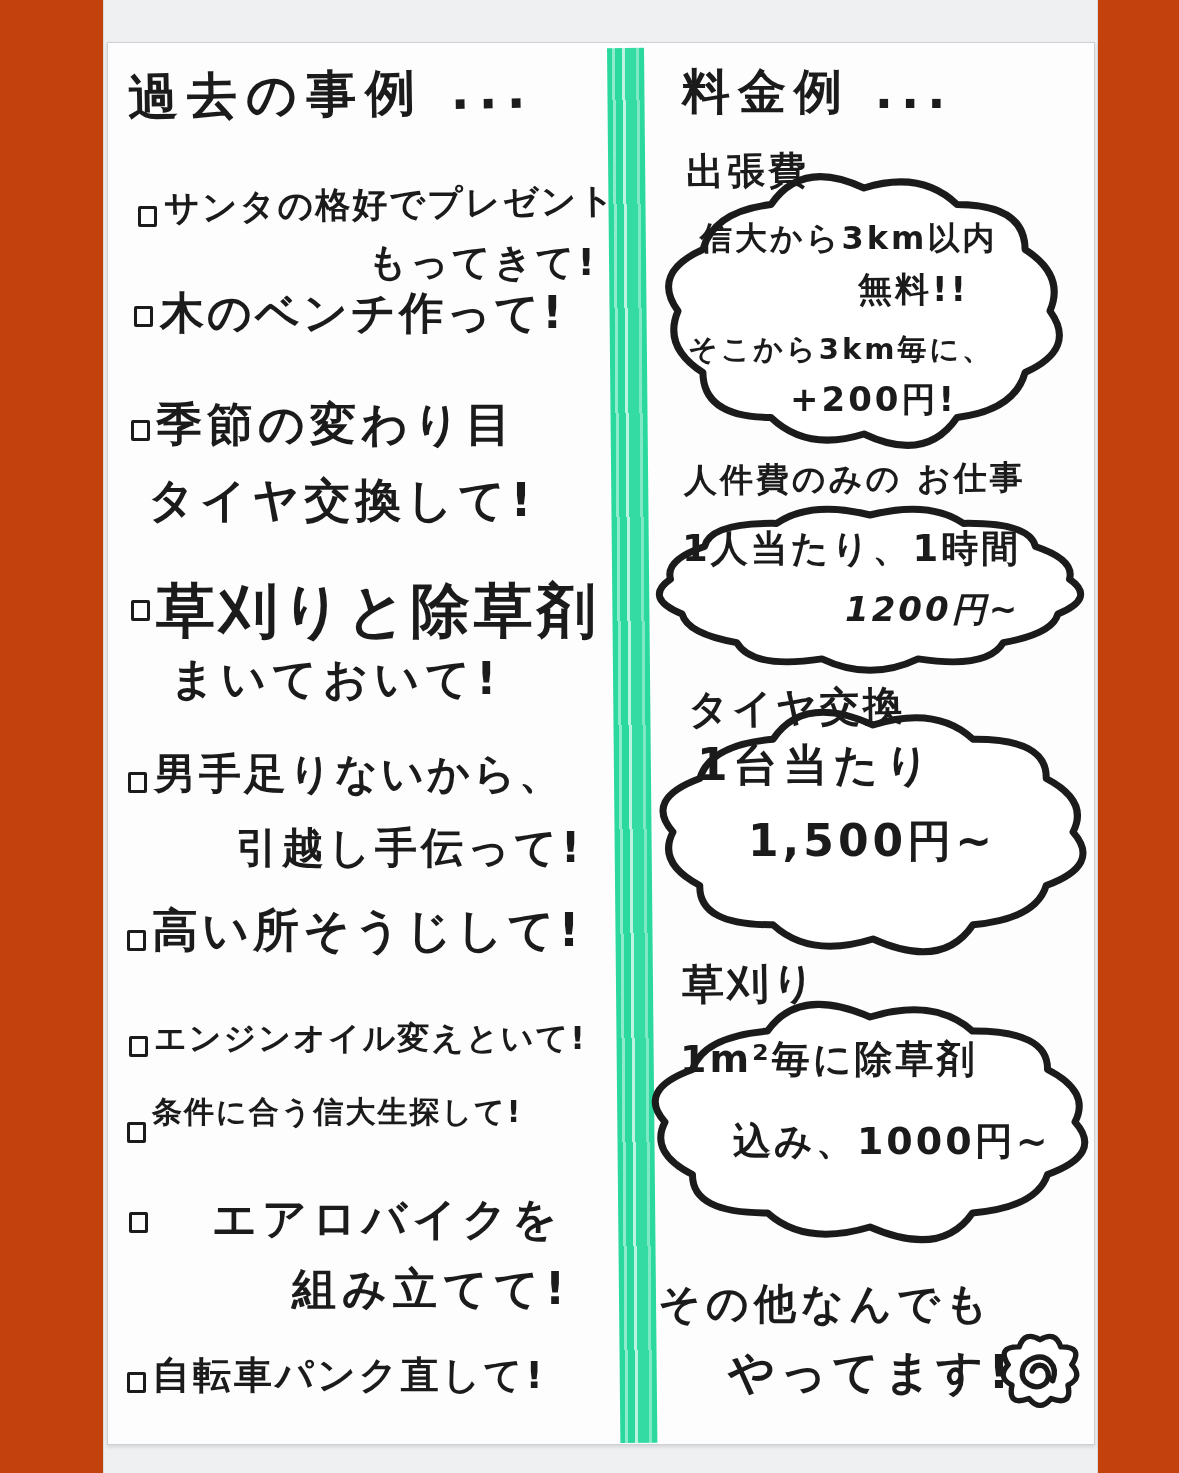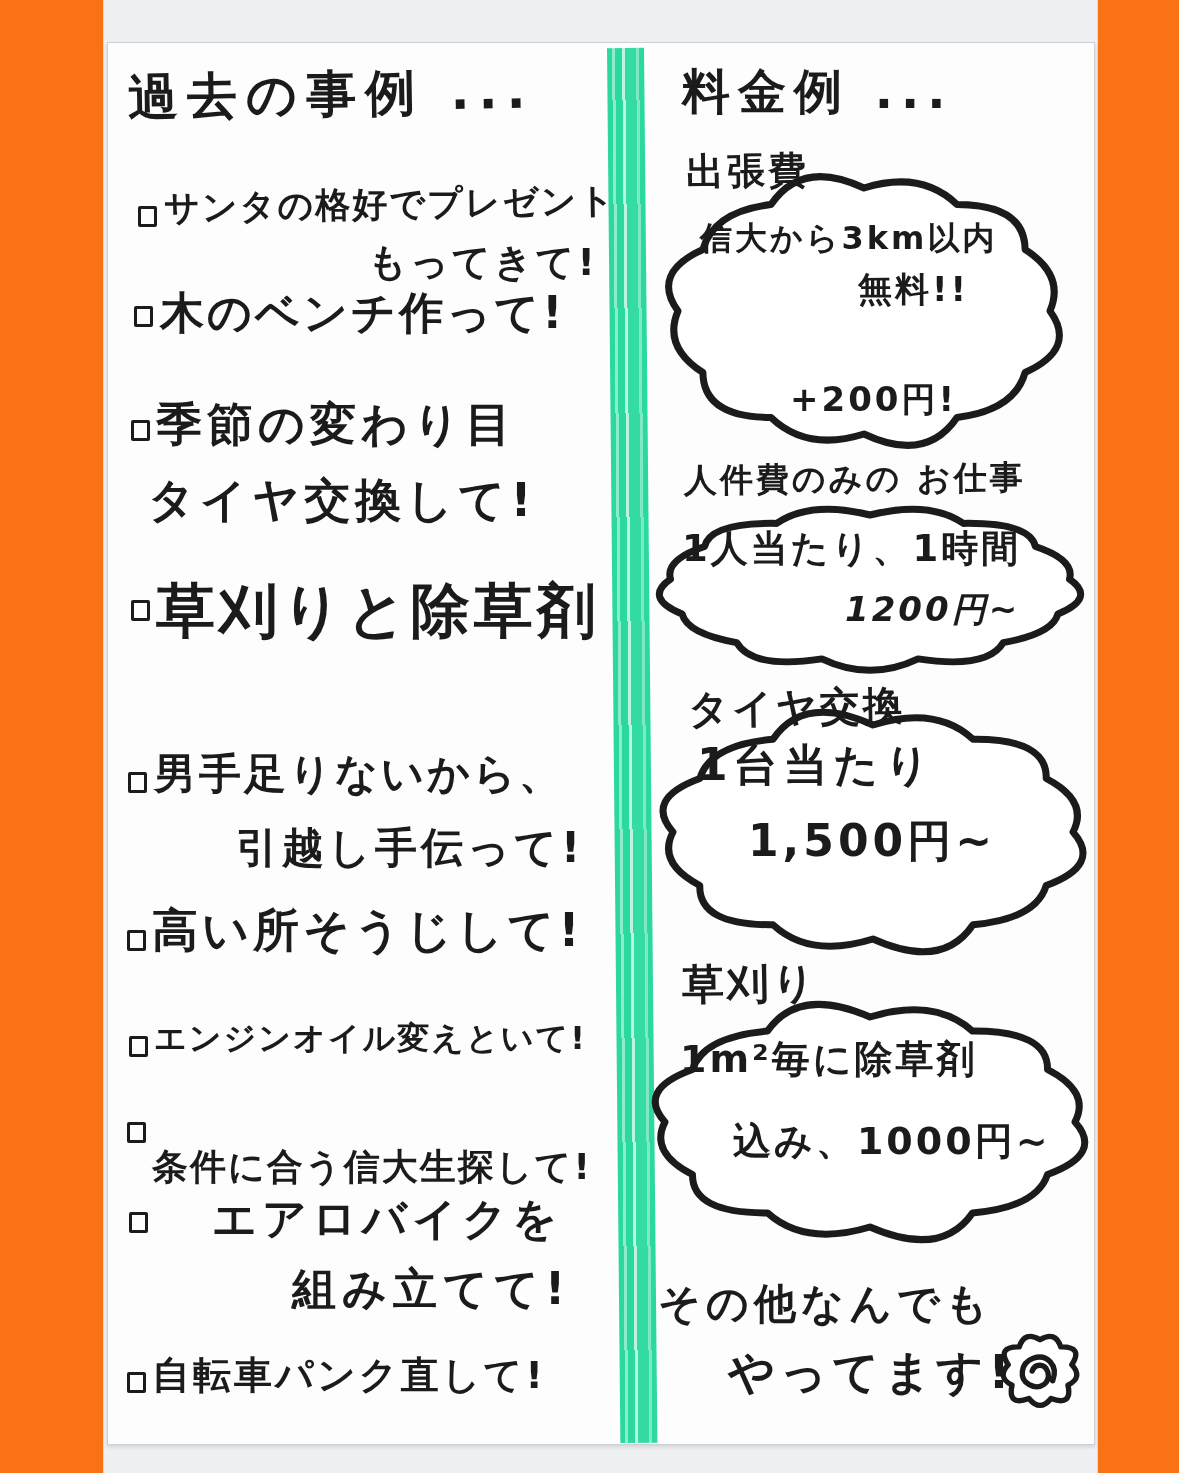--- a/index.html
+++ b/index.html
@@ -1,17 +1,17 @@
 <!DOCTYPE html>
 <html><head>
 <meta charset="utf-8">
 <style>
   html,body{margin:0;padding:0;background:#ffffff;}
   body{font-family:"DejaVu Sans",sans-serif;}
-  .canvas{position:relative;width:1179px;height:1473px;overflow:hidden;background:#f97316;}
+  .canvas{position:relative;width:1179px;height:1473px;overflow:hidden;background:#c2410c;}
   .photo{position:absolute;left:103px;top:0;width:993px;height:1473px;
          background:#eef0f2;border-left:1px solid #d9dadd;border-right:1px solid #d9dadd;z-index:0;}
   .paper{position:absolute;left:107px;top:42px;width:986px;height:1401px;
          background:#fdfdfe;border:1px solid #cfd0d4;box-shadow:0 2px 4px rgba(0,0,0,.12);z-index:1;}
   .divider{position:absolute;left:607px;top:48px;width:37px;height:1395px;z-index:2;
            transform:rotate(-0.55deg);transform-origin:top center;
            background:repeating-linear-gradient(90deg,
              #2bd89e 0px,#2bd89e 5px,#8deccb 5px,#8deccb 8px,
              #2bd89e 8px,#2bd89e 15px,#bdf4e0 15px,#bdf4e0 18px,
              #34dba3 18px,#34dba3 29px,#7fe9c4 29px,#7fe9c4 32px,#2bd89e 32px,#2bd89e 37px);}
@@ -37,49 +37,51 @@
 
   <span class="cb" style="left:134px;top:306px;"></span>
   <div class="line" style="left:160px;top:290px;font-size:44px;">木のベンチ作って!</div>
 
   <span class="cb" style="left:131px;top:420px;"></span>
   <div class="line" style="left:156px;top:400px;font-size:46px;letter-spacing:5px;">季節の変わり目</div>
   <div class="line" style="left:148px;top:476px;font-size:46px;letter-spacing:5px;">タイヤ交換して!</div>
 
   <span class="cb" style="left:131px;top:600px;"></span>
   <div class="line" style="left:156px;top:580px;font-size:59px;letter-spacing:4px;">草刈りと除草剤</div>
+  <div class="line" style="left:170px;top:656px;font-size:44px;letter-spacing:6px;">まいておいて!</div>
 
   <span class="cb" style="left:128px;top:772px;"></span>
   <div class="line" style="left:154px;top:752px;font-size:42px;letter-spacing:3px;">男手足りないから、</div>
   <div class="line" style="left:236px;top:826px;font-size:42px;letter-spacing:4px;">引越し手伝って!</div>
 
   <span class="cb" style="left:127px;top:930px;"></span>
   <div class="line" style="left:152px;top:906px;font-size:46px;letter-spacing:4px;">高い所そうじして!</div>
 
   <span class="cb" style="left:129px;top:1036px;"></span>
   <div class="line" style="left:154px;top:1022px;font-size:32px;letter-spacing:2px;">エンジンオイル変えといて!</div>
 
   <span class="cb" style="left:127px;top:1122px;"></span>
-  <div class="line" style="left:152px;top:1148px;font-size:36px;letter-spacing:2px;text-align:center;">条件に合う信大生探して!</div>
+  <div class="line" style="left:152px;top:1096px;font-size:30px;letter-spacing:2px;text-align:center;">条件に合う信大生探して!</div>
 
   <span class="cb" style="left:129px;top:1212px;"></span>
   <div class="line" style="left:172px;top:1196px;font-size:44px;letter-spacing:5px;margin-left:40px;">エアロバイクを</div>
   <div class="line" style="left:292px;top:1266px;font-size:44px;letter-spacing:6px;">組み立てて!</div>
 
   <span class="cb" style="left:127px;top:1372px;"></span>
   <div class="line" style="left:152px;top:1356px;font-size:38px;letter-spacing:3px;">自転車パンク直して!</div>
 
   <div class="line" style="left:682px;top:66px;font-size:48px;letter-spacing:8px;">料金例 ...</div>
 
   <div class="line" style="left:686px;top:152px;font-size:38px;transform:rotate(-1deg);">出張費</div>
   <svg class="cloud" style="left:658px;top:168px;" width="412" height="286" viewBox="0 0 412 286">
     <path fill="#ffffff" stroke="#1b1b1b" stroke-width="7" stroke-linejoin="round" d="M 206.0 20.0 Q 263.1 2.1 299.0 36.5 Q 366.8 36.7 367.1 81.5 Q 407.3 107.3 392.0 143.0 Q 419.4 180.8 367.1 204.5 Q 356.5 242.5 299.0 249.5 Q 267.7 295.3 206.0 266.0 Q 148.9 283.9 113.0 249.5 Q 45.2 249.3 44.9 204.5 Q 4.7 178.7 20.0 143.0 Q -7.4 105.2 44.9 81.5 Q 55.5 43.5 113.0 36.5 Q 144.3 -9.3 206.0 20.0 Z"></path>
   </svg>
   <div class="line" style="left:700px;top:222px;font-size:32px;">信大から3km以内</div>
   <div class="line" style="left:858px;top:272px;font-size:34px;">無料!!</div>
+  <div class="line" style="left:688px;top:334px;font-size:29px;">そこから3km毎に、</div>
   <div class="line" style="left:790px;top:382px;font-size:34px;">+200円!</div>
 
   <div class="line" style="left:684px;top:462px;font-size:33px;transform:rotate(-0.5deg);">人件費のみの お仕事</div>
   <svg class="cloud" style="left:652px;top:498px;" width="436" height="180" viewBox="0 0 436 180">
     <path fill="#ffffff" stroke="#1b1b1b" stroke-width="7" stroke-linejoin="round" d="M 218.0 17.0 Q 277.6 2.2 311.4 25.4 Q 377.8 24.5 383.4 48.5 Q 423.1 61.7 417.5 81.2 Q 444.6 100.0 405.9 115.9 Q 400.8 135.8 351.3 144.6 Q 335.7 171.5 266.1 160.9 Q 218.0 183.8 169.9 160.9 Q 100.3 171.5 84.7 144.6 Q 35.2 135.8 30.1 115.9 Q -8.6 100.0 18.5 81.2 Q 12.9 61.7 52.6 48.5 Q 58.2 24.5 124.6 25.4 Q 158.4 2.2 218.0 17.0 Z"></path>
   </svg>
   <div class="line" style="left:682px;top:530px;font-size:37px;">1人当たり、1時間</div>
   <div class="line" style="left:845px;top:592px;font-size:34px;font-style:italic;">1200円~</div>
 
   <div class="line" style="left:688px;top:686px;font-size:40px;transform:rotate(-1deg);">タイヤ交換</div>

